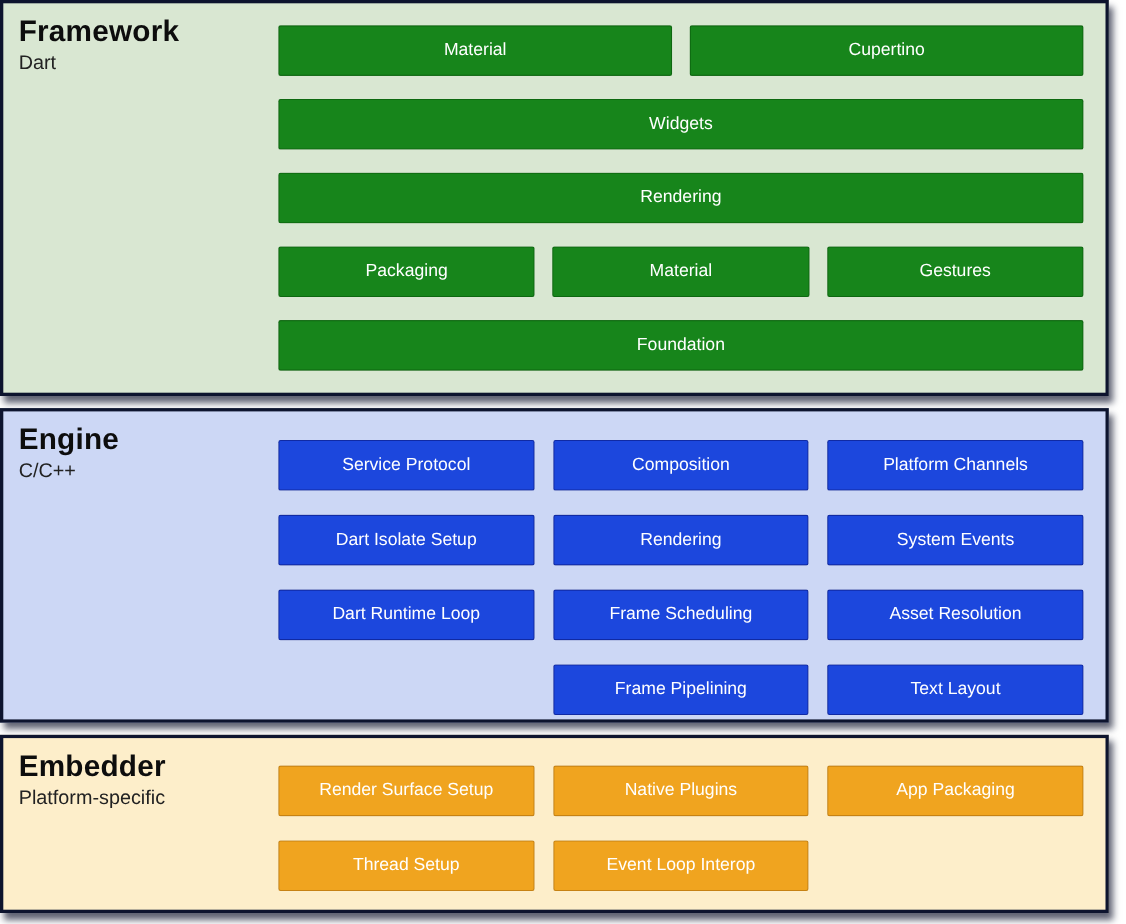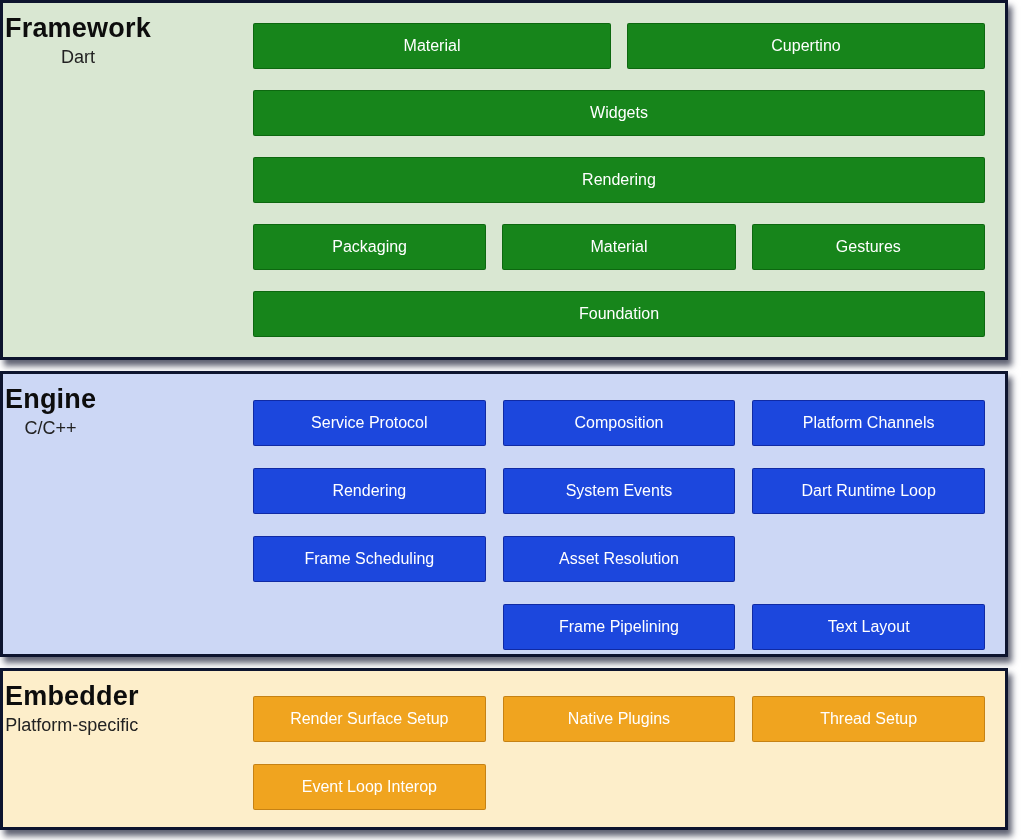--- a/index.html
+++ b/index.html
@@ -15,21 +15,21 @@
   .layer {
     position: relative;
     border: 3px solid var(--border, #0d142e);
     margin: 0 16px 11px 0;
     box-shadow: 4px 6px 6px rgba(10, 16, 40, 0.65);
   }
   .layer.framework { background: var(--framework-bg, #d9e7d2); }
   .layer.engine    { background: var(--engine-bg, #ccd7f5); }
   .layer.embedder  { background: var(--embedder-bg, #fdeeca); }
 
-  .layer-head { position: absolute; top: 10px; left: 2px; text-align: center; }
+  .layer-head { position: absolute; top: 10px; left: 14px; }
   .layer-head h2 {
     margin: 0;
     font-size: 27px;
     font-weight: 700;
     color: #0d0d0d;
     letter-spacing: 0.2px;
   }
   .layer-head .subtitle {
     font-size: 18px;
     color: #222222;
@@ -102,20 +102,21 @@
     <div class="layer-head">
       <h2>Engine</h2>
       <div class="subtitle">C/C++</div>
     </div>
     <div class="blocks">
       <div class="grid3">
         <div class="block blue">Service Protocol</div>
         <div class="block blue">Composition</div>
         <div class="block blue">Platform Channels</div>
 
+        <div class="block blue">Dart Isolate Setup</div>
         <div class="block blue">Rendering</div>
         <div class="block blue">System Events</div>
 
         <div class="block blue">Dart Runtime Loop</div>
         <div class="block blue">Frame Scheduling</div>
         <div class="block blue">Asset Resolution</div>
 
         <div class="block blue col2">Frame Pipelining</div>
         <div class="block blue">Text Layout</div>
       </div>
@@ -124,20 +125,21 @@
 
   <section class="layer embedder">
     <div class="layer-head">
       <h2>Embedder</h2>
       <div class="subtitle">Platform-specific</div>
     </div>
     <div class="blocks">
       <div class="grid3">
         <div class="block orange">Render Surface Setup</div>
         <div class="block orange">Native Plugins</div>
+        <div class="block orange">App Packaging</div>
 
         <div class="block orange">Thread Setup</div>
         <div class="block orange">Event Loop Interop</div>
       </div>
     </div>
   </section>
 
 </div>
 
 </body></html>

